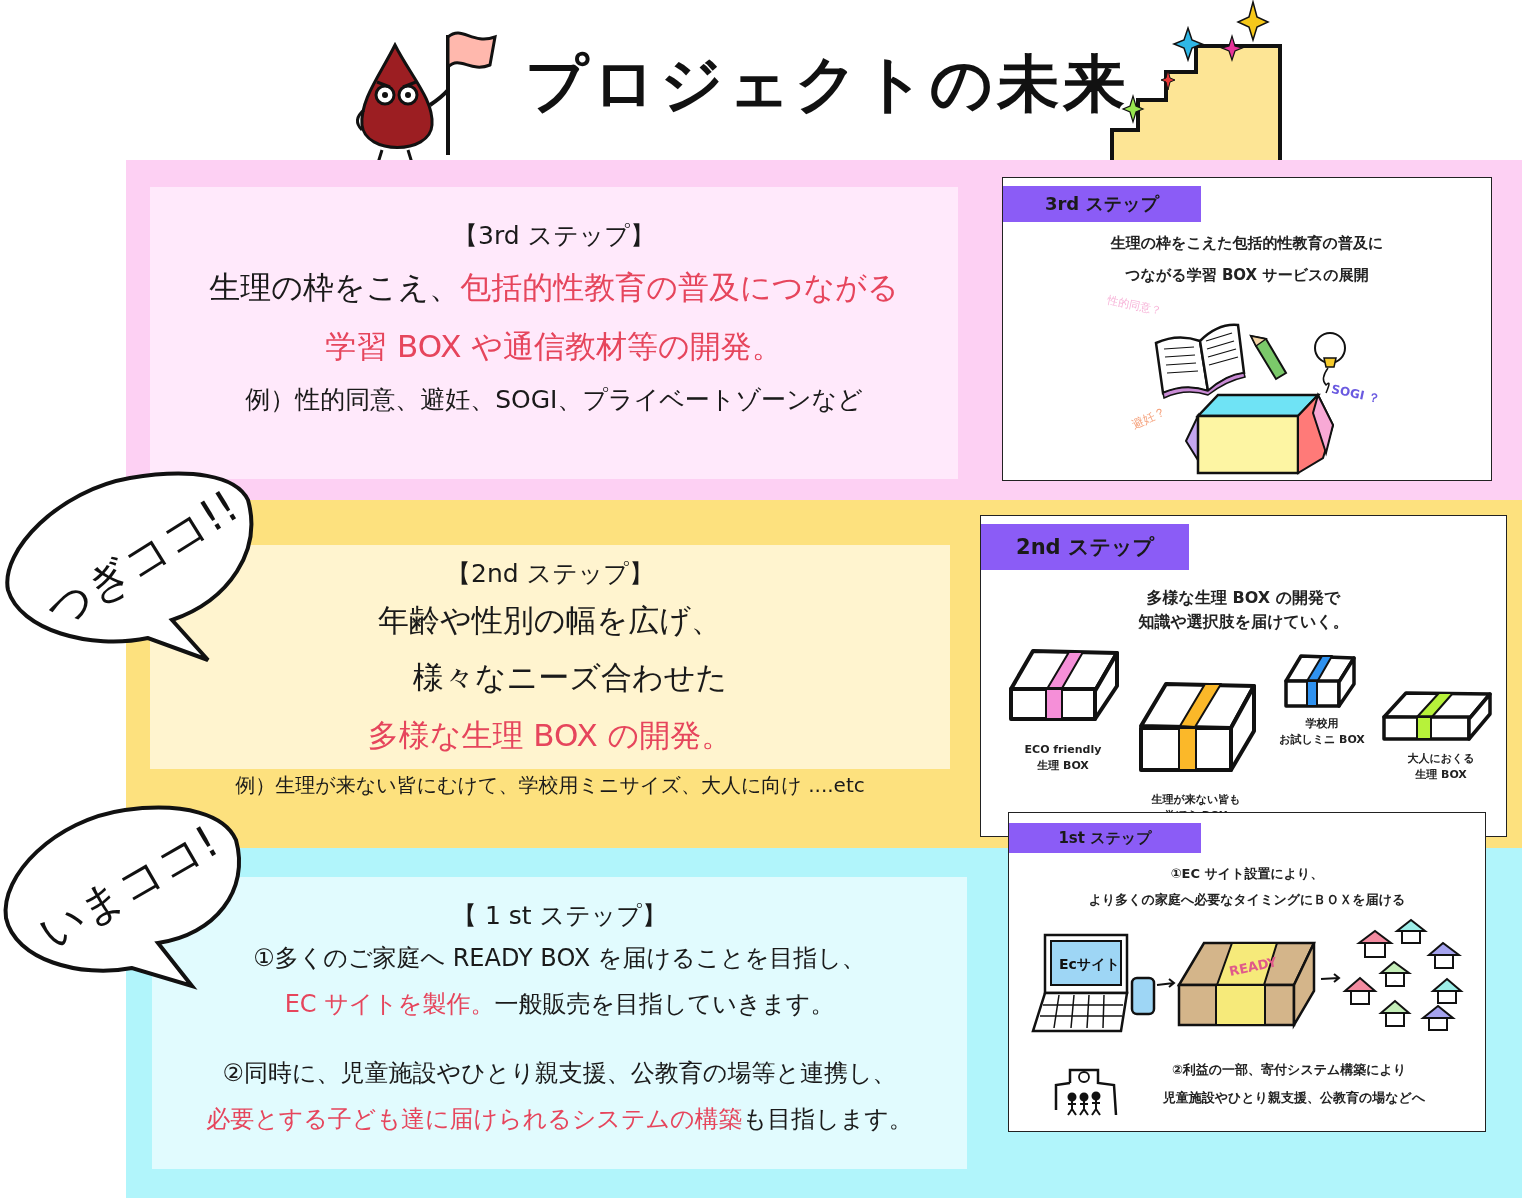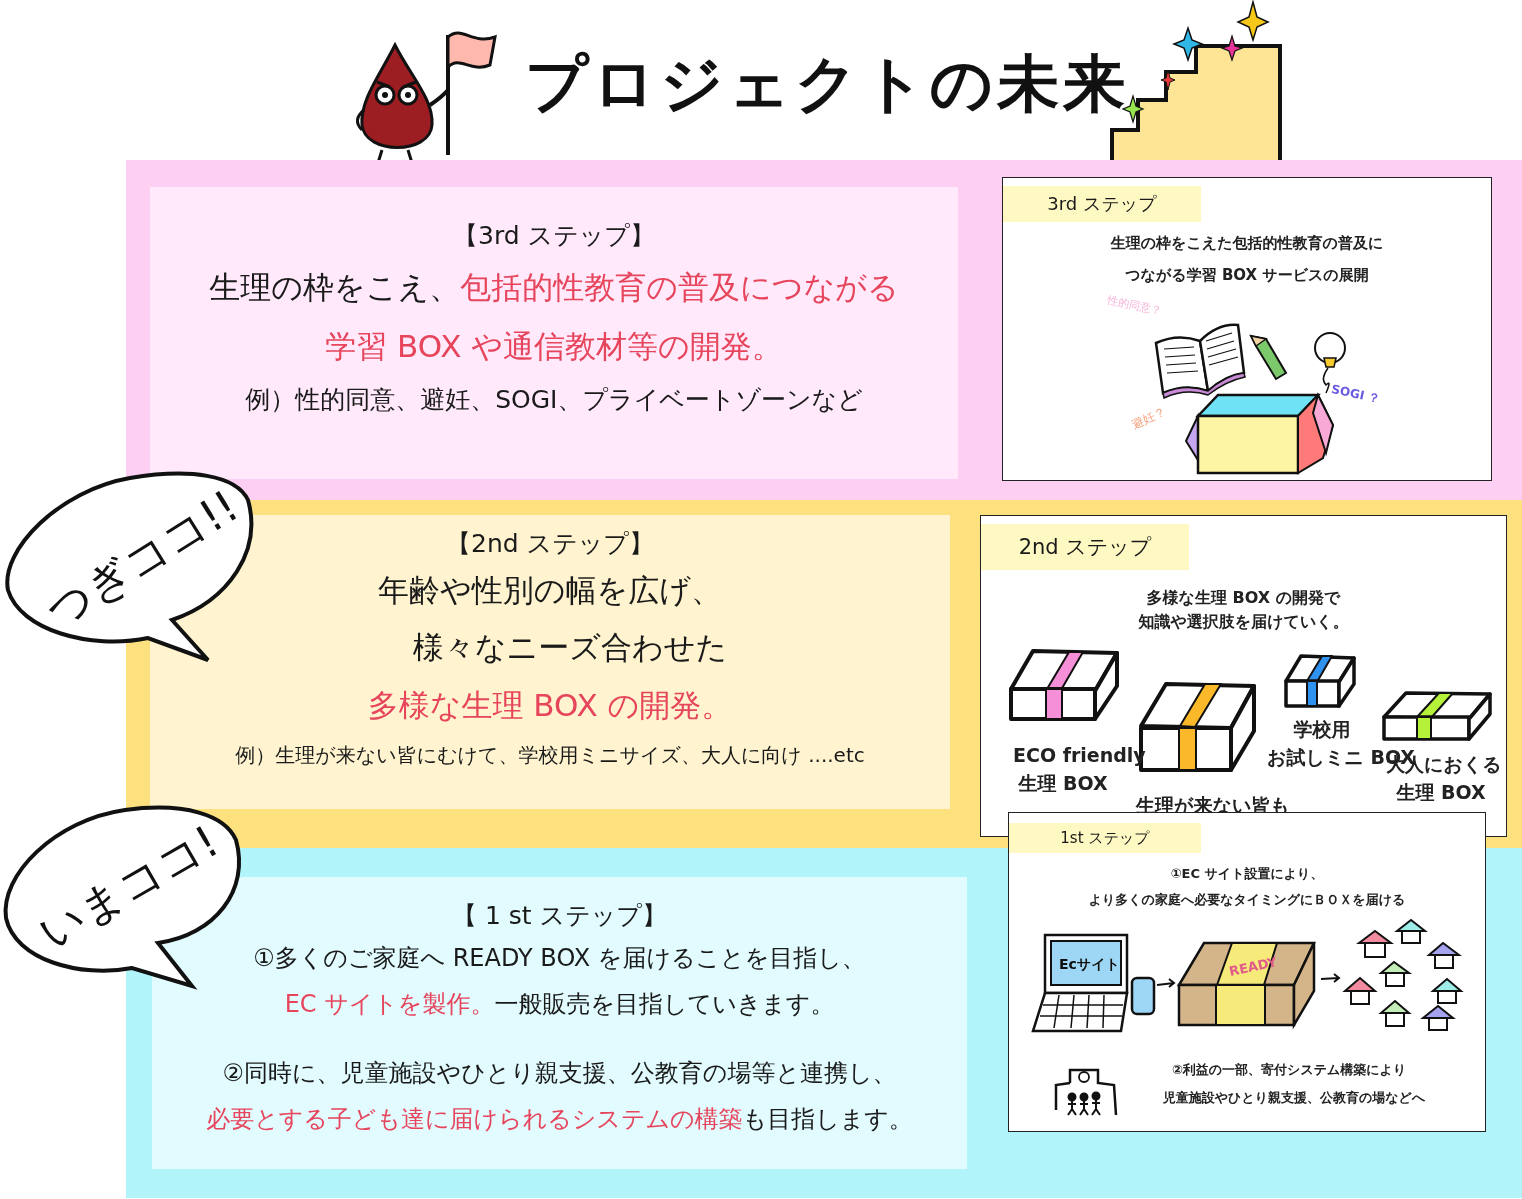--- a/index.html
+++ b/index.html
@@ -13,39 +13,39 @@
     position: absolute; left: 525px; top: 42px; font-size: 62px; font-weight: bold;
     letter-spacing: 4px; color: #111; white-space: nowrap;
   }
   
   .band { position: absolute; left: 126px; width: 1396px; }
   .band-3 { top: 160px; height: 342px; background: #fdd0f3; }
   .band-2 { top: 500px; height: 350px; background: #fde17e; }
   .band-1 { top: 848px; height: 350px; background: #b1f5fb; }
   .textbox { position: absolute; text-align: center; }
   .tb-3 { left: 150px; top: 187px; width: 808px; height: 292px; background: #ffe9fb; }
-  .tb-2 { left: 150px; top: 515px; width: 800px; height: 294px; background: #fff4cf; }
+  .tb-2 { left: 150px; top: 545px; width: 800px; height: 224px; background: #fff4cf; }
   .tb-1 { left: 152px; top: 877px; width: 815px; height: 292px; background: #e1fbfe; }
   .step-heading { font-size: 25px; color: #1a1a1a; }
   .line-lg { font-size: 31px; line-height: 1.9; white-space: nowrap; }
   .line-md { font-size: 25px; line-height: 1.9; white-space: nowrap; }
   .line-sm { font-size: 20px; white-space: nowrap; }
   .red { color: #e6455c; }
   .black { color: #1a1a1a; }
   
   .card { position: absolute; background: #fff; border: 1.5px solid #222; overflow: hidden; }
   .card-3 { left: 1002px; top: 177px; width: 490px; height: 304px; }
   .card-2 { left: 980px; top: 515px; width: 527px; height: 322px; }
   .card-1 { left: 1008px; top: 812px; width: 478px; height: 320px; }
   .card-tag {
-    position: absolute; background: #fef9c3; color: #1a1a1a; font-weight: normal;
+    position: absolute; background: #8b5cf6; color: #1a1a1a; font-weight: bold;
     display: flex; align-items: center; justify-content: center; white-space: nowrap;
   }
   .card-text { position: absolute; font-weight: bold; text-align: center; white-space: nowrap; color: #222; }
-  .box-label { position: absolute; font-size: 19px; font-weight: bold; text-align: center; line-height: 1.45; white-space: nowrap; color: #222; }
+  .box-label { position: absolute; font-size: 11px; font-weight: bold; text-align: center; line-height: 1.45; white-space: nowrap; color: #222; }
   
   .bubble { position: absolute; }
   .bubble-text {
     position: absolute; font-size: 44px; color: #111; white-space: nowrap;
     font-family: "DejaVu Sans", sans-serif; transform-origin: center;
   }
 </style>
 </head>
 <body>
 

